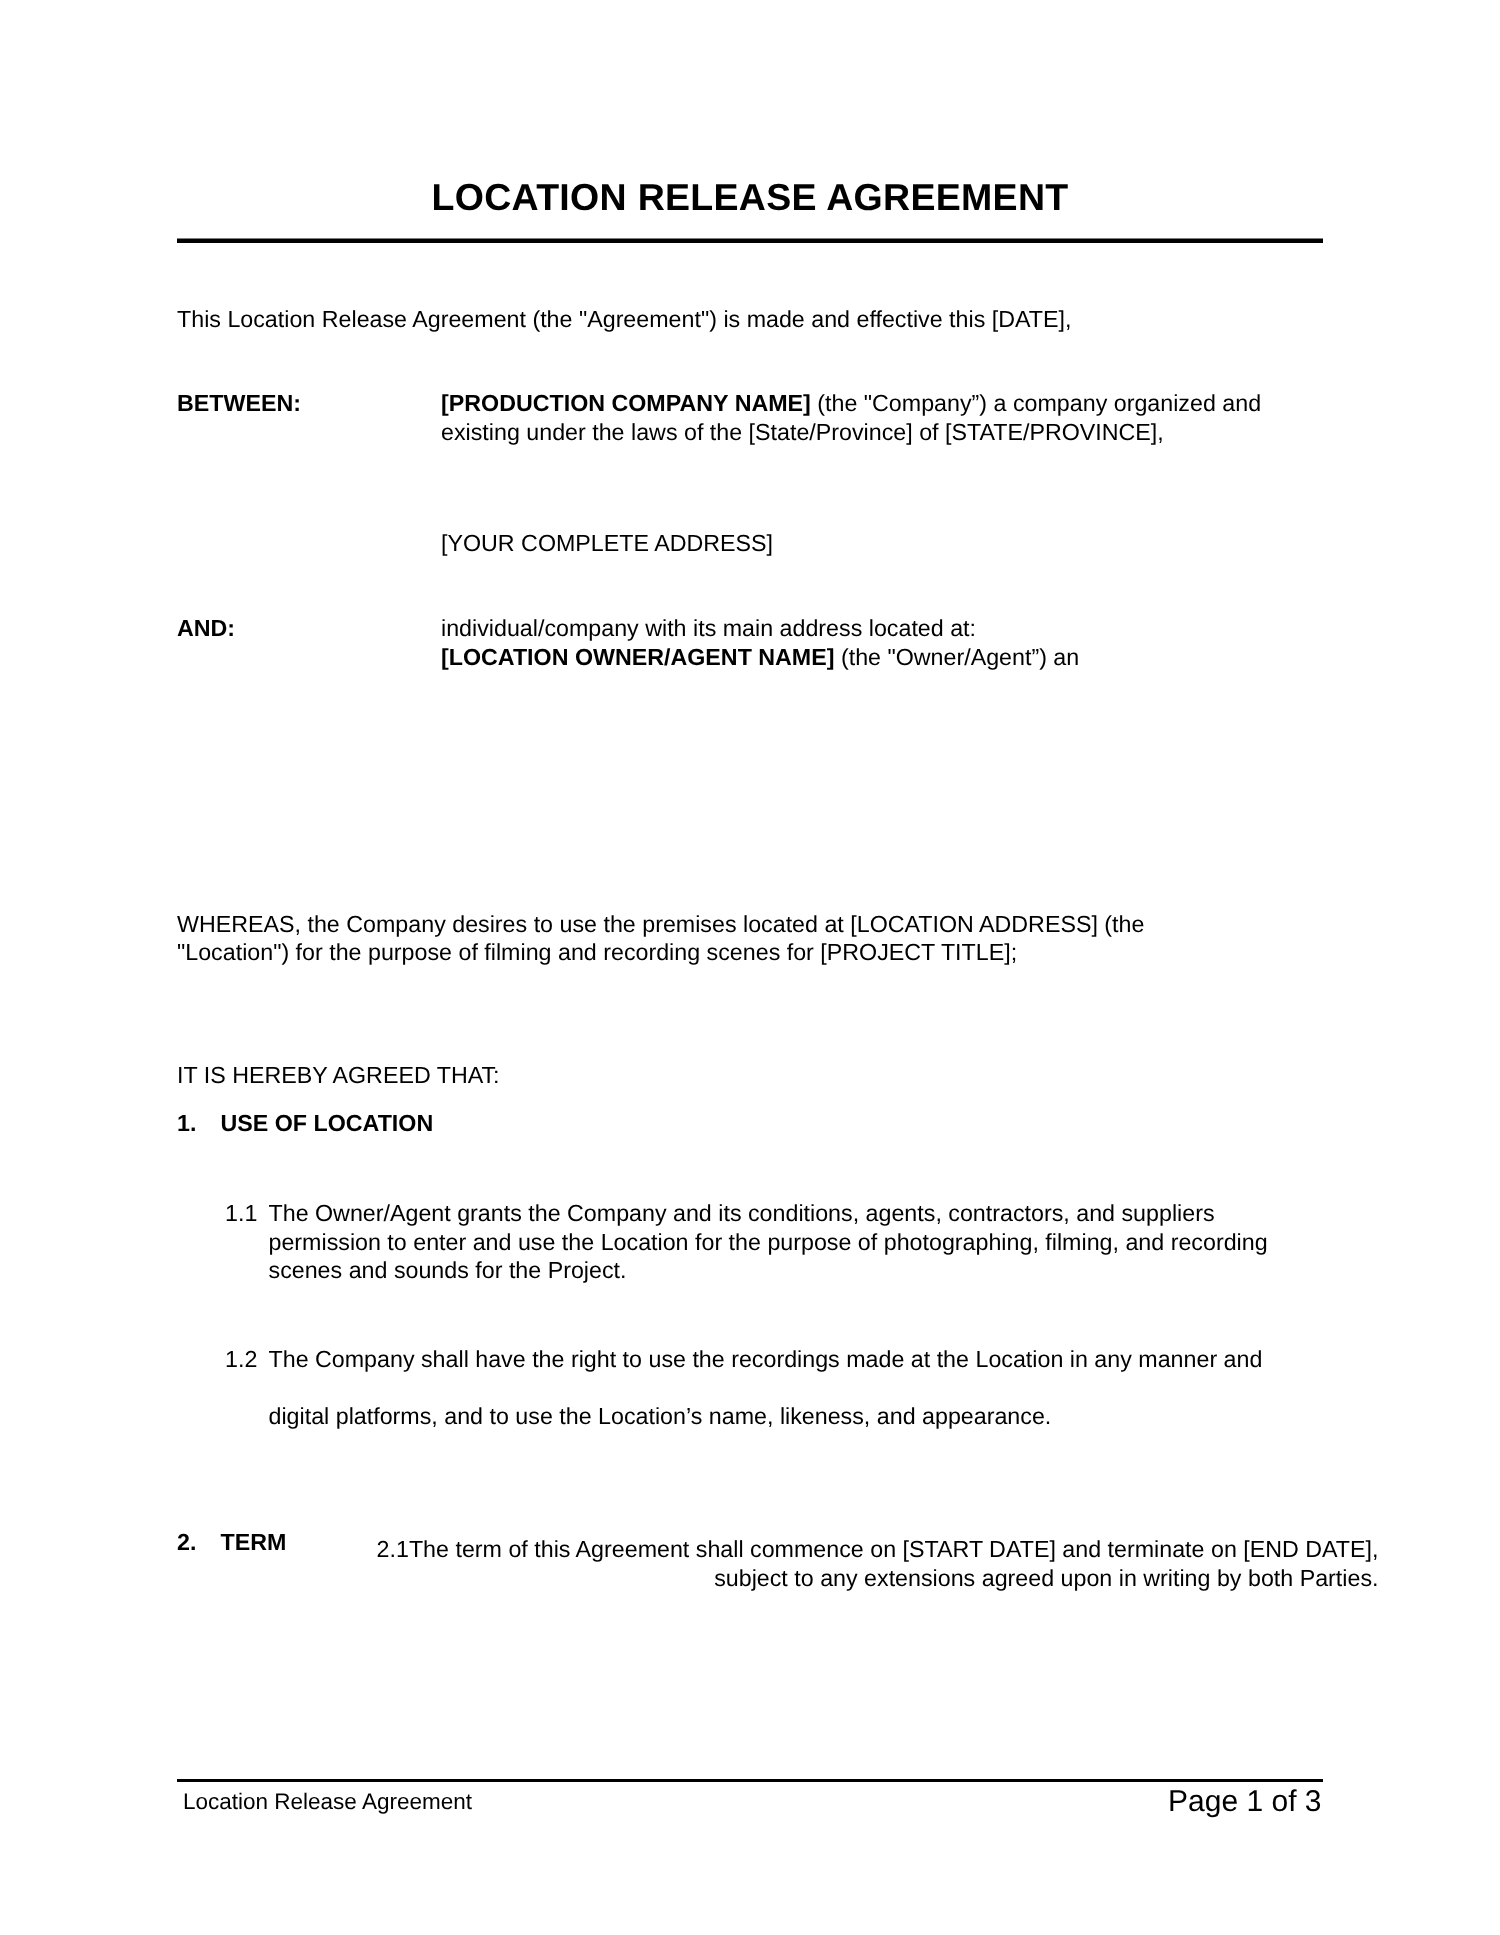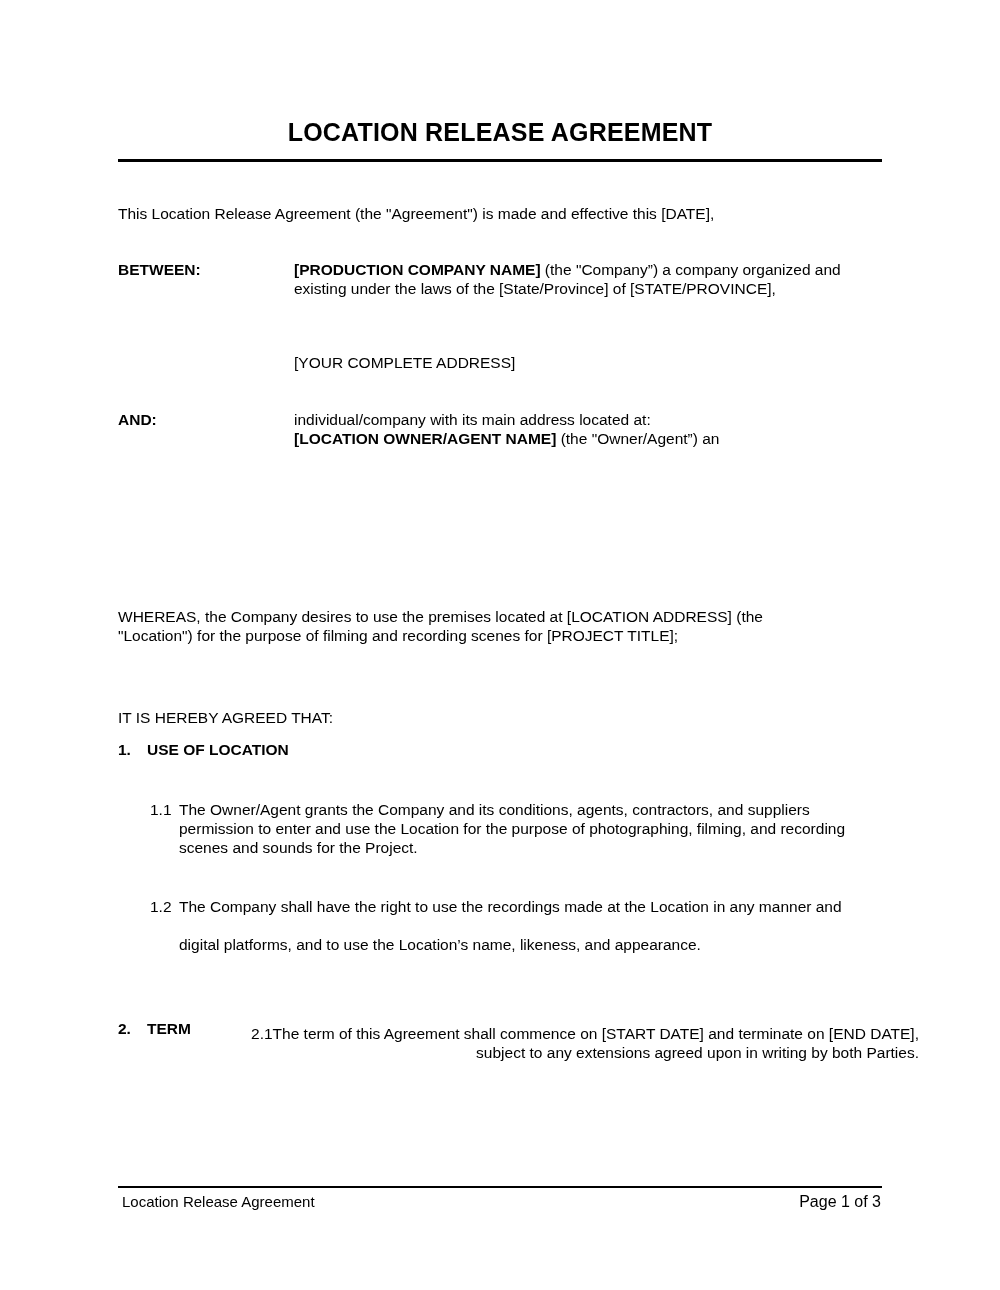--- a/index.html
+++ b/index.html
@@ -89,21 +89,21 @@
     .footer-left {
       position: absolute;
       left: 122px;
       top: 1192px;
       font-size: 15px;
     }
     .footer-right {
       position: absolute;
       right: 119px;
       top: 1192px;
-      font-size: 16px;
+      font-size: 20px;
     }
   </style>
 </head>
 <body>
 
 <div class="page">
 
   <div class="title">LOCATION RELEASE AGREEMENT</div>
   <div class="title-rule"></div>
 

